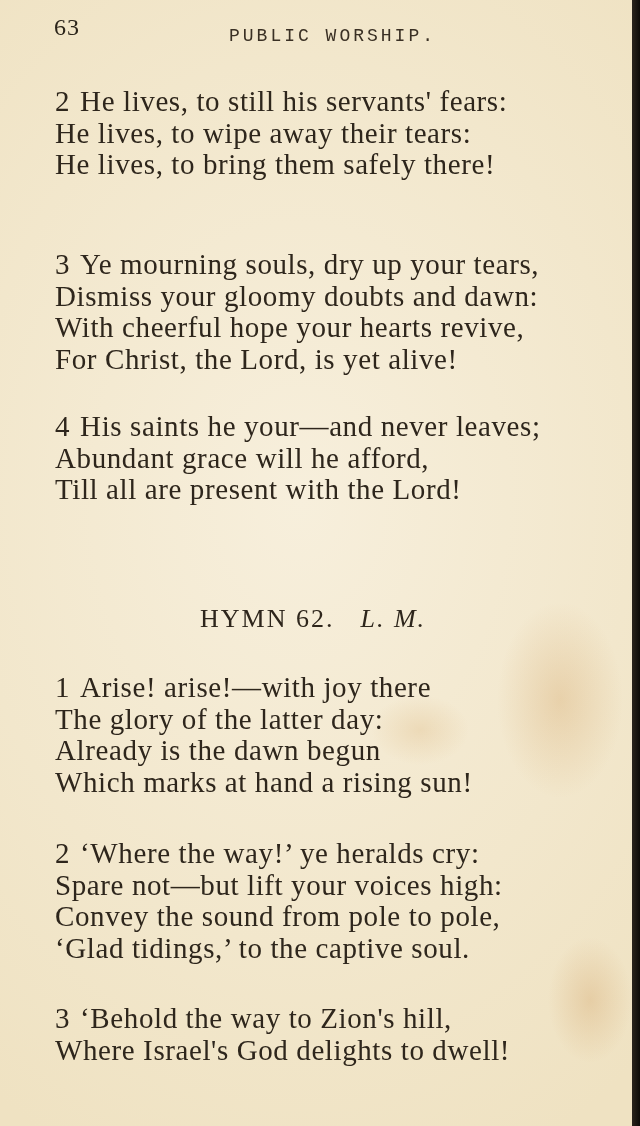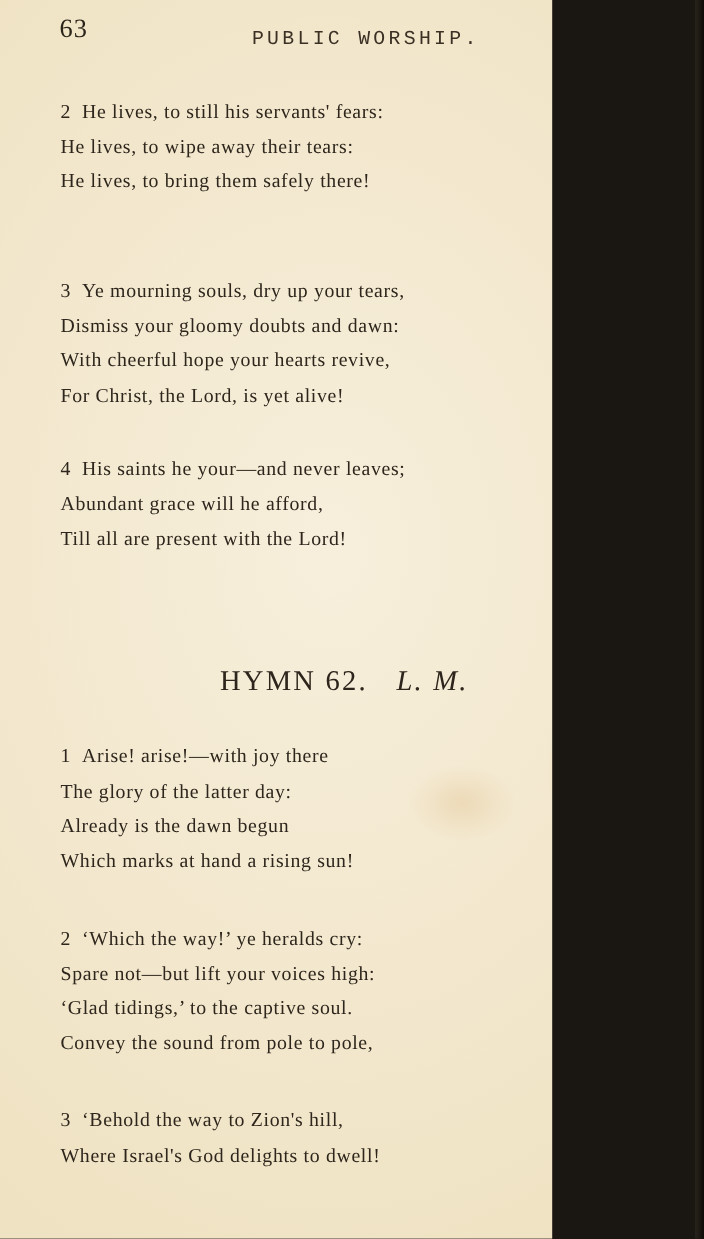--- a/index.html
+++ b/index.html
@@ -3,21 +3,21 @@
 <meta charset="utf-8">
 <style>
   html, body { margin: 0; padding: 0; }
   body {
     width: 640px; height: 1126px; overflow: hidden;
     background: #1a1612;
     font-family: "Liberation Serif", "DejaVu Serif", serif;
   }
   .page {
     position: absolute; left: 0; top: 0;
-    width: 502px; height: 1126px;
+    width: 632px; height: 1126px;
     background:
       radial-gradient(ellipse 90px 140px at 560px 700px, rgba(205,150,80,0.28), rgba(205,150,80,0) 70%),
       radial-gradient(ellipse 60px 90px at 590px 1000px, rgba(200,140,70,0.25), rgba(200,140,70,0) 70%),
       radial-gradient(ellipse 70px 50px at 420px 730px, rgba(210,160,90,0.22), rgba(210,160,90,0) 70%),
       radial-gradient(ellipse 600px 800px at 300px 500px, #f7efdc, #efe2c2 90%);
     color: #2a2218;
   }
   .edge {
     position: absolute; left: 632px; top: 0; width: 8px; height: 1126px;
     background: linear-gradient(90deg, #2a241c, #0d0b08);
@@ -29,21 +29,21 @@
     position: absolute; left: 0; top: 0;
     font-size: 24px; letter-spacing: 1px; color: #2b241a;
   }
   .running-title {
     position: absolute; left: 175px; top: 12px;
     font-family: "Liberation Mono", "DejaVu Sans Mono", monospace;
     font-size: 18px; letter-spacing: 3px; color: #3a3024;
   }
   .stanza { position: absolute; left: 55px; }
   .line {
-    font-size: 18px; line-height: 31.5px; white-space: nowrap;
+    font-size: 29px; line-height: 31.5px; white-space: nowrap;
     color: #2e261c; letter-spacing: 0.6px;
   }
   .num { margin-right: 10px; }
   .hymn-heading {
     position: absolute; left: 200px; top: 604px;
     font-size: 26px; letter-spacing: 2px; color: #2e261c; white-space: nowrap;
   }
   .hymn-heading span + span { margin-left: 26px; font-style: italic; }
 </style>
 </head>
@@ -80,24 +80,24 @@
   </div>
 
   <div class="stanza" style="top:672px">
     <div class="line"><span class="num">1</span><span>Arise! arise!—with joy there</span></div>
     <div class="line">The glory of the latter day:</div>
     <div class="line">Already is the dawn begun</div>
     <div class="line">Which marks at hand a rising sun!</div>
   </div>
 
   <div class="stanza" style="top:838px">
-    <div class="line"><span class="num">2</span><span>‘Which the way!’ ye heralds cry:</span></div>
+    <div class="line"><span class="num">2</span><span>‘Where the way!’ ye heralds cry:</span></div>
     <div class="line">Spare not—but lift your voices high:</div>
+    <div class="line">Convey the sound from pole to pole,</div>
     <div class="line">‘Glad tidings,’ to the captive soul.</div>
-    <div class="line">Convey the sound from pole to pole,</div>
   </div>
 
   <div class="stanza" style="top:1003px">
     <div class="line"><span class="num">3</span><span>‘Behold the way to Zion's hill,</span></div>
     <div class="line">Where Israel's God delights to dwell!</div>
   </div>
 
 </div>
 <div class="edge"></div>
 

